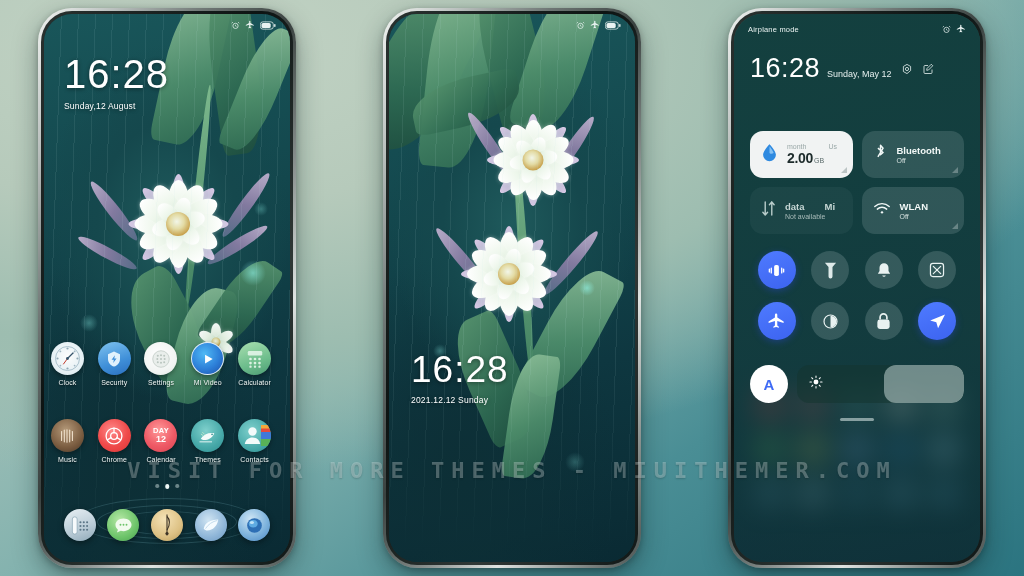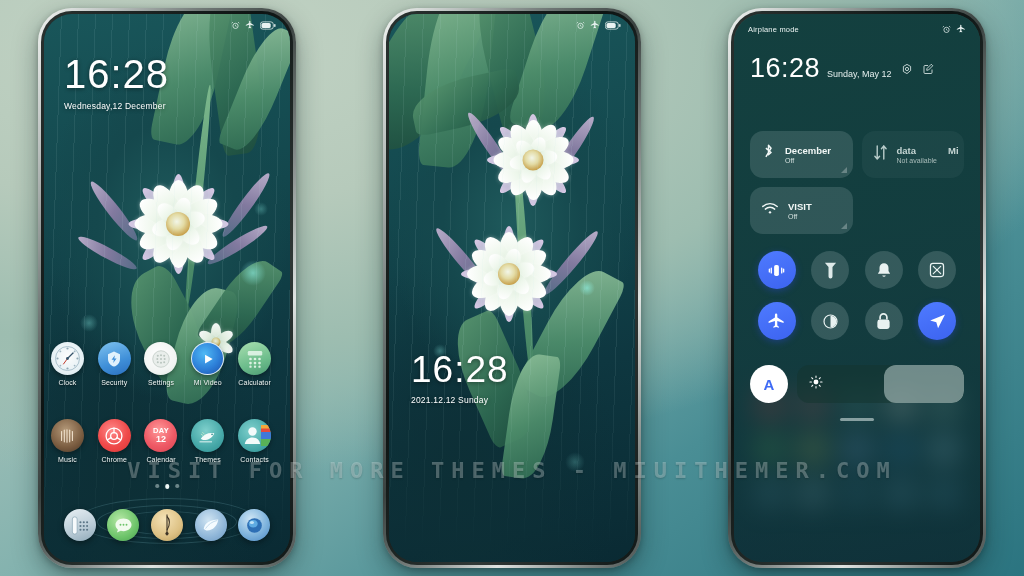--- a/index.html
+++ b/index.html
@@ -249,21 +249,21 @@
           <svg width="16" height="9" viewBox="0 0 26 13">
             <rect x="0.6" y="0.6" width="21" height="11.8" rx="4" fill="none" stroke="#eaf3f2" stroke-width="1.2"></rect>
             <rect x="2.4" y="2.4" width="15" height="8.2" rx="2.6" fill="#eaf3f2"></rect>
             <rect x="23" y="4.2" width="2.2" height="4.6" rx="1" fill="#eaf3f2"></rect>
             </svg>
         </span>
       </div>
 
       <div class="lsclock" style="left:20px; top:40px;">
         <div class="t">16:28</div>
-        <div class="d">Wednesday,12 December</div>
+        <div class="d">Sunday,12 August</div>
       </div>
 
       <div class="appgrid" style="top:328px;">
         <div class="app">
           <div class="ico" style="background:radial-gradient(circle at 50% 45%,#fdfdfd,#e2eef3 70%,#bcd2dd);">
             <svg width="33" height="33" viewBox="0 0 33 33">
               <circle cx="16.5" cy="16.5" r="12" fill="none" stroke="#a9c0cc" stroke-width="1"></circle>
               <circle cx="16.5" cy="6.5" r="1.1" fill="#8fa8b5"></circle>
                 <circle cx="26.5" cy="16.5" r="1.1" fill="#8fa8b5"></circle>
               <circle cx="16.5" cy="26.5" r="1.1" fill="#8fa8b5"></circle>
@@ -634,59 +634,78 @@
                 <path d="M20 13v6a2 2 0 0 1-2 2H6a2 2 0 0 1-2-2V7a2 2 0 0 1 2-2h6"></path>
                 <path d="M18.5 2.5l3 3L13 14l-3.6.6.6-3.6z"></path>
                 </svg>
             </span>
           </span>
         </div>
       </div>
 
       <div class="bigtiles" style="top:117px;">
 
+        <div class="btile light">
+          <span>
+            <svg width="17" height="19" viewBox="0 0 18 20">
+              <path d="M9 1.2C9 1.2 2.2 8 2.2 12.4a6.8 6.8 0 1 0 13.6 0C15.8 8 9 1.2 9 1.2z" fill="#2f8ae0"></path>
+              <path d="M9 3.4c0 0 3.6 4.6 4.4 7.2-1.6 1.3-3.4 1-4.4-.2z" fill="#8ec7f5" opacity=".9"></path>
+              </svg>
+          </span>
+          <div style="flex:1;min-width:0;">
+            <div class="datatop">
+              <span>month</span>
+              <span>Us</span>
+            </div>
+            <div style="display:flex;align-items:baseline;">
+              <span class="dataval">2.00</span>
+              <span class="dataunit">GB</span>
+            </div>
+          </div>
+          <div class="corner"></div>
+        </div>
 
         <div class="btile dim">
           <span>
             <svg width="15" height="19" viewBox="0 0 16 22" fill="none" stroke="#f1f7f6" stroke-width="1.7" stroke-linejoin="round">
               <path d="M5 6l6 5-3 2.5v-11L11 6 5 16"></path>
               </svg>
           </span>
           <div>
-            <div class="tl">December</div>
+            <div class="tl">Bluetooth</div>
             <div class="sub">Off</div>
           </div>
           <div class="corner"></div>
         </div>
 
         <div class="btile ghost">
           <span>
             <svg width="15" height="17" viewBox="0 0 16 18" fill="none" stroke="#b8ccca" stroke-width="1.5" stroke-linecap="round">
               <path d="M4.5 2v14M4.5 16l-2.5-3M4.5 16l2.5-3M11.5 16V2M11.5 2l-2.5 3M11.5 2l2.5 3"></path>
               </svg>
           </span>
           <div>
-            <div class="tl" style="color:#c6d6d4;display:flex;gap:32px;">
+            <div class="tl" style="color:#c6d6d4;display:flex;gap:20px;">
               <span>data</span>
               <span>Mi</span>
             </div>
             <div class="sub" style="color:#a9bcba;">Not available</div>
           </div>
         </div>
 
         <div class="btile dim">
           <span>
             <svg width="18" height="15" viewBox="0 0 20 15" fill="none" stroke="#f1f7f6" stroke-width="1.6" stroke-linecap="round">
               <path d="M2 5.2C4.2 3.2 7 2.1 10 2.1s5.8 1.1 8 3.1"></path>
               <path d="M4.8 8.2c1.5-1.3 3.3-2 5.2-2s3.7.7 5.2 2"></path>
               <circle cx="10" cy="11.8" r="1.3" fill="#f1f7f6" stroke="none"></circle>
               </svg>
           </span>
           <div>
-            <div class="tl">VISIT</div>
+            <div class="tl">WLAN</div>
             <div class="sub">Off</div>
           </div>
           <div class="corner"></div>
         </div>
       </div>
 
       <div class="toggles" style="top:237px;">
         <div class="tgl">
           <div class="circ on">
             <svg width="19" height="19" viewBox="0 0 24 24" fill="#fff">

